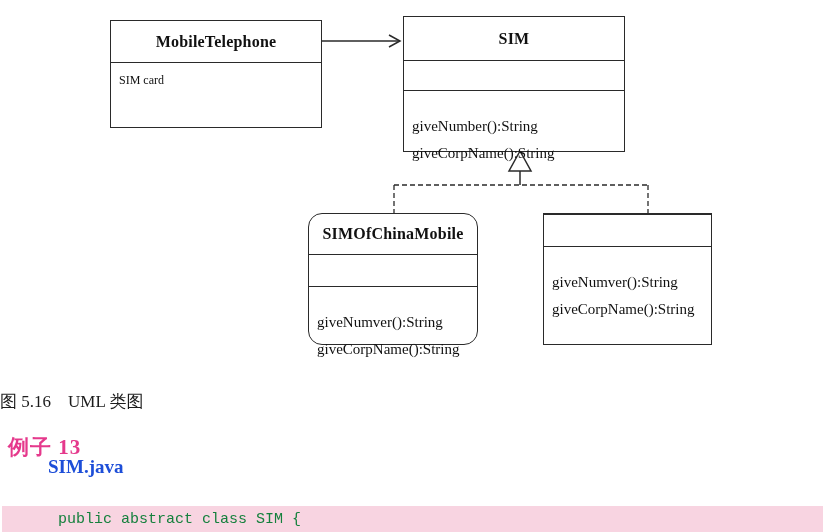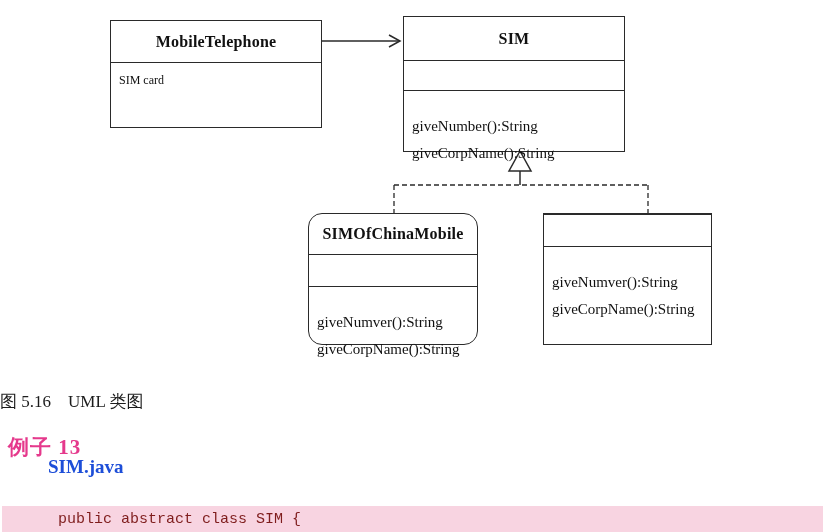--- a/index.html
+++ b/index.html
@@ -137,16 +137,16 @@
     </div>
   </div>
 
   <div class="caption">图 5.16　UML 类图</div>
 
   <div class="example-heading" style="color: rgb(229, 57, 140);">例子 13</div>
 
   <div class="filename">SIM.java</div>
 
   <div class="code-band" style="background: rgb(248, 212, 225);">
-    <div class="code-line" style="color: #7f1d1d;">public abstract class SIM {</div>
+    <div class="code-line" style="color: #15803d;">public abstract class SIM {</div>
   </div>
 
 </div>
 
 </body></html>

